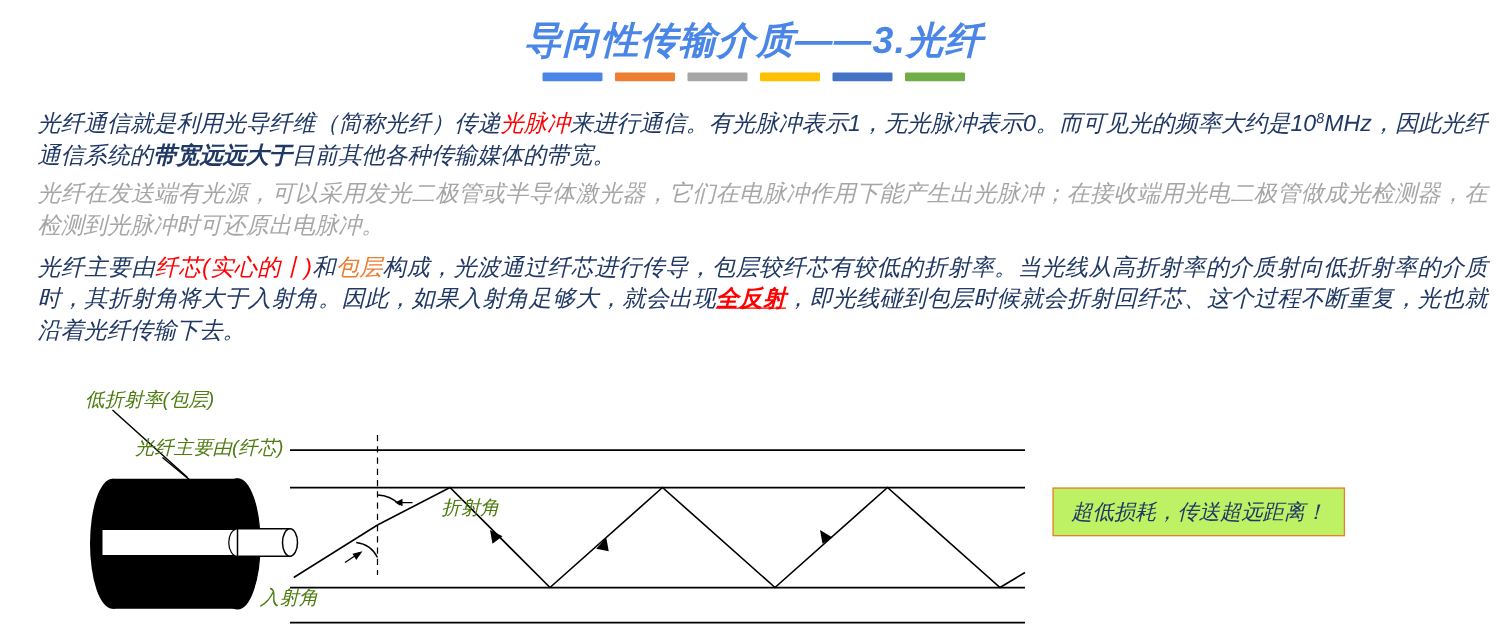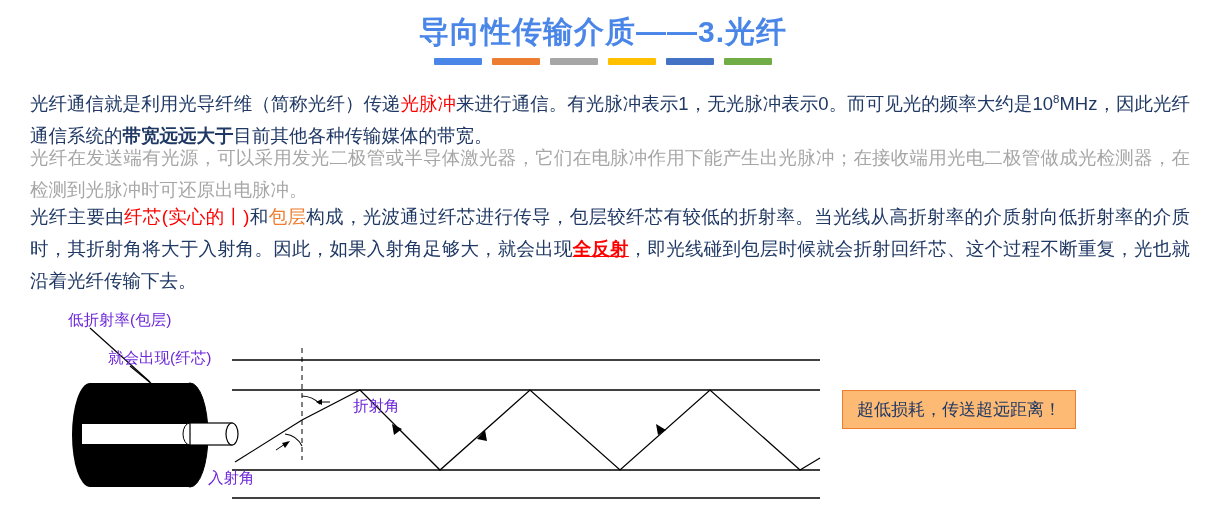--- a/index.html
+++ b/index.html
@@ -11,20 +11,21 @@
     width: 1206px;
     height: 515px;
     position: relative;
     font-family: "Liberation Sans", sans-serif;
     overflow: hidden;
   }
   .slide {
     position: relative;
     width: 1206px;
     height: 391px;
+    font-style: italic;
   }
 
   
   .title {
     position: absolute;
     top: 12px;
     left: 0;
     width: 1206px;
     text-align: center;
     font-size: 30px;
@@ -47,21 +48,21 @@
     height: 7px;
     border-radius: 1px;
   }
 
   
   .para {
     position: absolute;
     left: 30px;
     width: 1160px;
     font-size: 18.5px;
-    line-height: 32px;
+    line-height: 25px;
     text-align: justify;
   }
   .p1 { top: 83px; color: #1f3864; }
   .p2 { top: 142px; color: #a6a6a6; }
   .p3 { top: 201px; color: #1f3864; }
 
   .red { color: #ff0000; }
   .orange { color: #ed7d31; }
   .bold { font-weight: bold; }
   .ul { text-decoration: underline; }
@@ -73,38 +74,38 @@
     left: 30px;
     top: 300px;
     width: 1150px;
     height: 210px;
   }
   .fig-svg { position: absolute; left: 0; top: 0; }
 
   .label {
     position: absolute;
     font-size: 15.5px;
-    color: #6d28d9;
+    color: #4d7c0f;
     white-space: nowrap;
   }
   .lbl-clad { left: 38px; top: 10px; }
   .lbl-core { left: 78px; top: 48px; }
   .lbl-caption { left: 300px; top: 68px; font-size: 16.5px; }
   .lbl-refract { left: 283px; top: 96px; margin-left: 40px; }
   .lbl-incident { left: 178px; top: 148px; margin-top: 20px; }
 
   .note-box {
     position: absolute;
     left: 812px;
     top: 90px;
     padding: 7px 14px;
     border: 1.5px solid #ed7d31;
     color: #1f3864;
     font-size: 17px;
-    background: #fdba74;
+    background: #bef264;
     white-space: nowrap;
   }
 </style>
 </head>
 <body>
 
 <div class="slide">
 
   <div class="title">导向性传输介质——3.光纤</div>
 
@@ -163,20 +164,20 @@
       <polygon points="260,141 255,148 252,143" fill="#000"></polygon>
 
       <polyline points="272,120 330,90 410,170 500,90 590,170 680,90 770,170 790,158" fill="none" stroke="#000" stroke-width="1.3"></polyline>
 
       <polygon points="372,129 362,124 364,135" fill="#000"></polygon>
       <polygon points="455,130 447,139 457,141" fill="#000"></polygon>
       <polygon points="636,130 626,124 628,135" fill="#000"></polygon>
     </svg>
 
     <div class="label lbl-clad">低折射率(包层)</div>
-    <div class="label lbl-core">就会出现(纤芯)</div>
+    <div class="label lbl-core">光纤主要由(纤芯)</div>
     <div class="label lbl-refract">折射角</div>
     <div class="label lbl-incident">入射角</div>
 
     <div class="note-box">超低损耗，传送超远距离！</div>
   </div>
 
 </div>
 
 </body></html>

